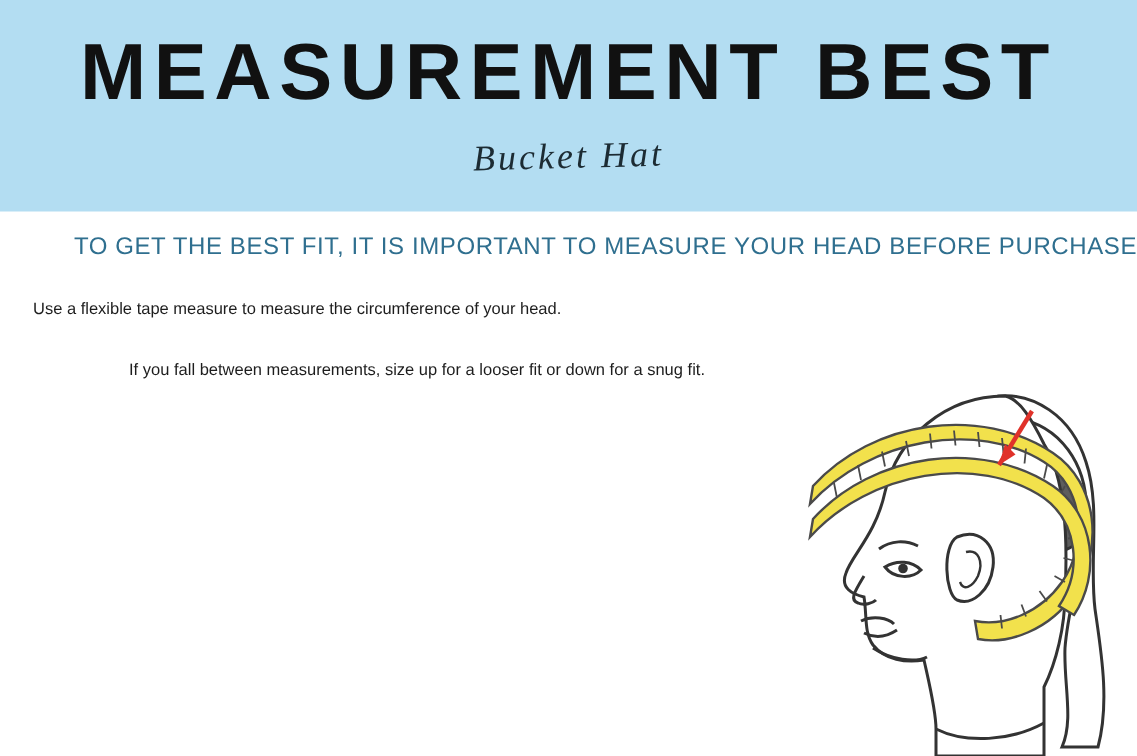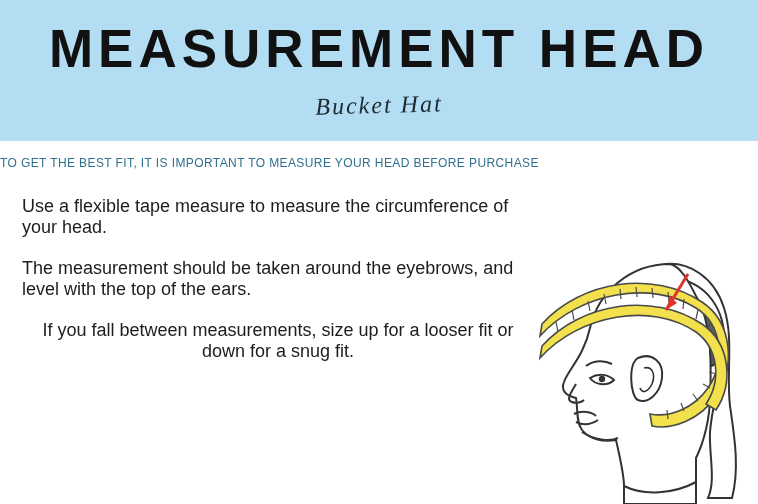--- a/index.html
+++ b/index.html
@@ -54,37 +54,37 @@
     letter-spacing: 2px;
     color: #1c2b33;
     transform: rotate(-1.5deg);
   }
   
   .lead {
     position: absolute;
     left: 0;
     top: 156px;
     width: 758px;
-    text-align: left;
+    text-align: right;
     font-family: "Liberation Sans", sans-serif;
-    font-size: 12px;
+    font-size: 16px;
     letter-spacing: 0.4px;
     color: #2f6f8f;
     white-space: nowrap;
   }
   
   .body-col {
     position: absolute;
     left: 22px;
     top: 196px;
     width: 512px;
   }
   .para {
     font-family: "Liberation Sans", sans-serif;
-    font-size: 18px;
+    font-size: 11px;
     line-height: 21px;
     color: #1d1d1d;
     margin-bottom: 20px;
   }
   .para:last-child {
     margin-bottom: 0;
     text-align: center;
   }
   
   .illustration {
@@ -97,29 +97,28 @@
   .illustration svg {
     display: block;
   }
 </style>
 </head>
 <body>
 
 <div class="page">
 
   <div class="header-band">
-    <div class="title">MEASUREMENT HEAD</div>
+    <div class="title">MEASUREMENT BEST</div>
     <div class="subtitle">Bucket Hat</div>
   </div>
 
   <div class="lead">TO GET THE BEST FIT, IT IS IMPORTANT TO MEASURE YOUR HEAD BEFORE PURCHASE</div>
 
   <div class="body-col">
     <div class="para">Use a flexible tape measure to measure the circumference of your head.</div>
-    <div class="para">The measurement should be taken around the eyebrows, and level with the top of the ears.</div>
     <div class="para">If you fall between measurements, size up for a looser fit or down for a snug fit.</div>
   </div>
 
   <div class="illustration">
     <svg width="238" height="286" viewBox="0 0 238 286" xmlns="http://www.w3.org/2000/svg">
 
       <path d="M150 60 C188 62 206 94 204 126 C202 160 192 186 190 214 C189 238 196 262 188 280 L212 280 C220 250 214 216 210 188 C206 156 214 120 204 90 C194 58 168 44 146 46 Z" fill="none" stroke="#333333" stroke-width="2"></path>
 
       <path d="M182 98 C198 100 206 116 202 134 C198 150 186 152 178 144 C170 136 168 104 182 98 Z" fill="#5d5d5d" stroke="#333333" stroke-width="2"></path>
 

